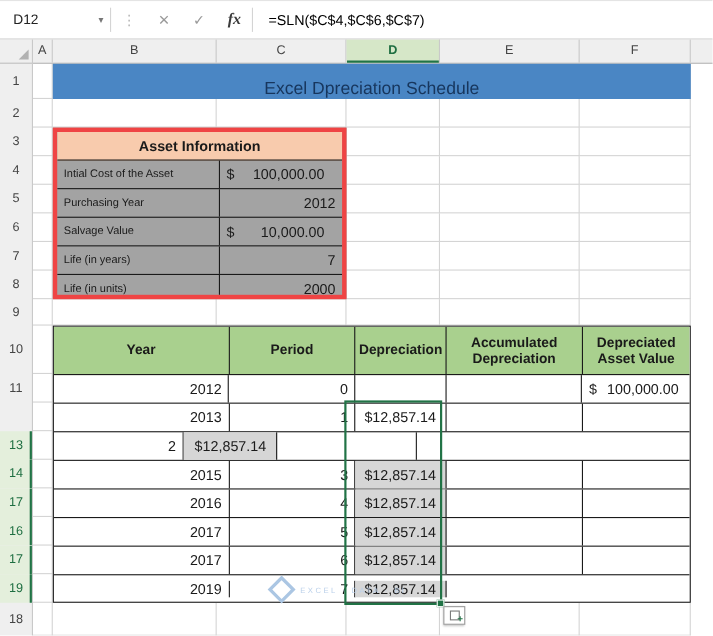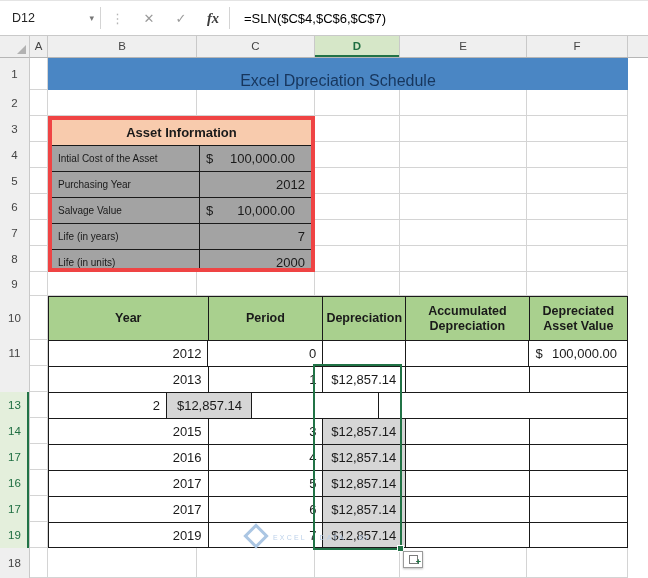--- a/index.html
+++ b/index.html
@@ -64,21 +64,21 @@
 
   
   .sched{position:absolute;left:48px;top:296px;width:580px;height:252px;background:#fff;
          border:1px solid #1a1a1a;box-sizing:border-box;z-index:5;overflow:hidden;}
   .st-head{display:flex;height:44px;box-sizing:border-box;border-bottom:1px solid #1a1a1a;
            background:var(--schedule-header-bg,#a9d08e);}
   .st-hc{box-sizing:border-box;border-right:1px solid #1a1a1a;display:flex;align-items:center;
          justify-content:center;text-align:center;font-weight:bold;font-size:12.5px;
          line-height:1.2;padding:0 2px;}
   .st-row{display:flex;height:26px;box-sizing:border-box;border-bottom:1px solid #1a1a1a;}
-  .st-row:last-child{border-bottom:none;height:24px;}
+  .st-row:last-child{border-bottom:none;height:24px;align-items:center;}
   .st-cell{box-sizing:border-box;border-right:1px solid #1a1a1a;display:flex;align-items:center;
            font-size:13px;}
   .w-year{width:164px;}.w-period{width:118px;}.w-dep{width:85px;}.w-acc{width:127px;}
   .w-dav{width:100px;border-right:none!important;}
   .num{justify-content:flex-end;padding-right:6px;}
   .dep{justify-content:flex-end;padding-right:9px;}
   .dav{justify-content:space-between;padding:0 10px 0 6px;}
   .sel-shade{background:var(--selection-fill,#d6d6d6);}
 
   

